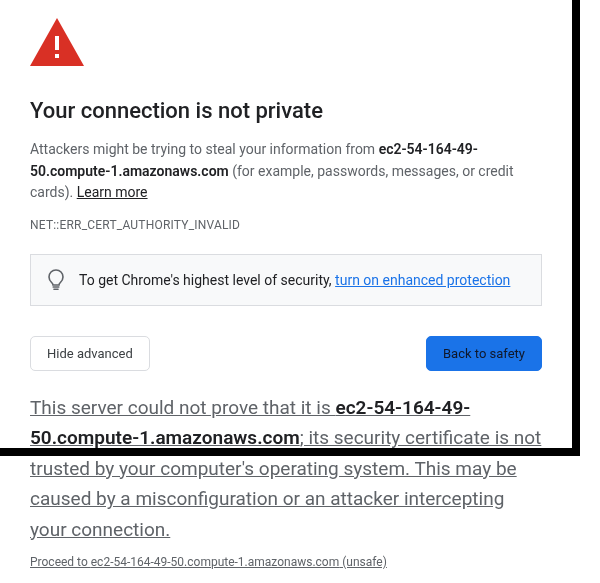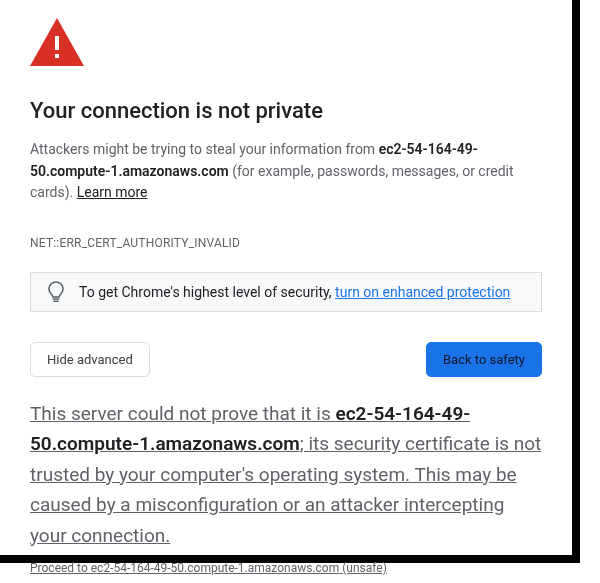--- a/index.html
+++ b/index.html
@@ -6,21 +6,21 @@
     margin: 0;
     padding: 0;
     background: #ffffff;
     width: 600px;
     height: 583px;
     overflow: hidden;
   }
   .page {
     position: relative;
     width: 572px;
-    height: 555px;
+    height: 448px;
     background: #ffffff;
     box-sizing: border-box;
     padding: 18px 30px 22px 30px;
     font-family: -apple-system, BlinkMacSystemFont, "Segoe UI", Roboto, Arial, sans-serif;
     color: #202124;
     box-shadow: 8px 8px 0 0 #000, 8px 0 0 0 #000, 0 8px 0 0 #000;
   }
   .big-icon {
     display: block;
     margin-bottom: 32px;
@@ -40,31 +40,31 @@
   .para b, .para strong {
     color: #202124;
     font-weight: 600;
   }
   a.learn-more {
     color: #202124;
     text-decoration: underline;
     font-size: 14px;
   }
   .err-code {
-    margin-top: 32px;
+    margin-top: 14px;
     font-size: 12px;
     color: #5f6368;
     letter-spacing: 0.2px;
   }
   .promo {
     margin-top: 22px;
     border: 1px solid #dadce0;
     border-radius: 0;
     background: #f8f9fa;
-    padding: 8px 16px;
+    padding: 14px 16px;
     display: flex;
     align-items: center;
     gap: 14px;
     font-size: 14px;
     color: #202124;
   }
   .promo a {
     color: #1a73e8;
     text-decoration: underline;
   }

